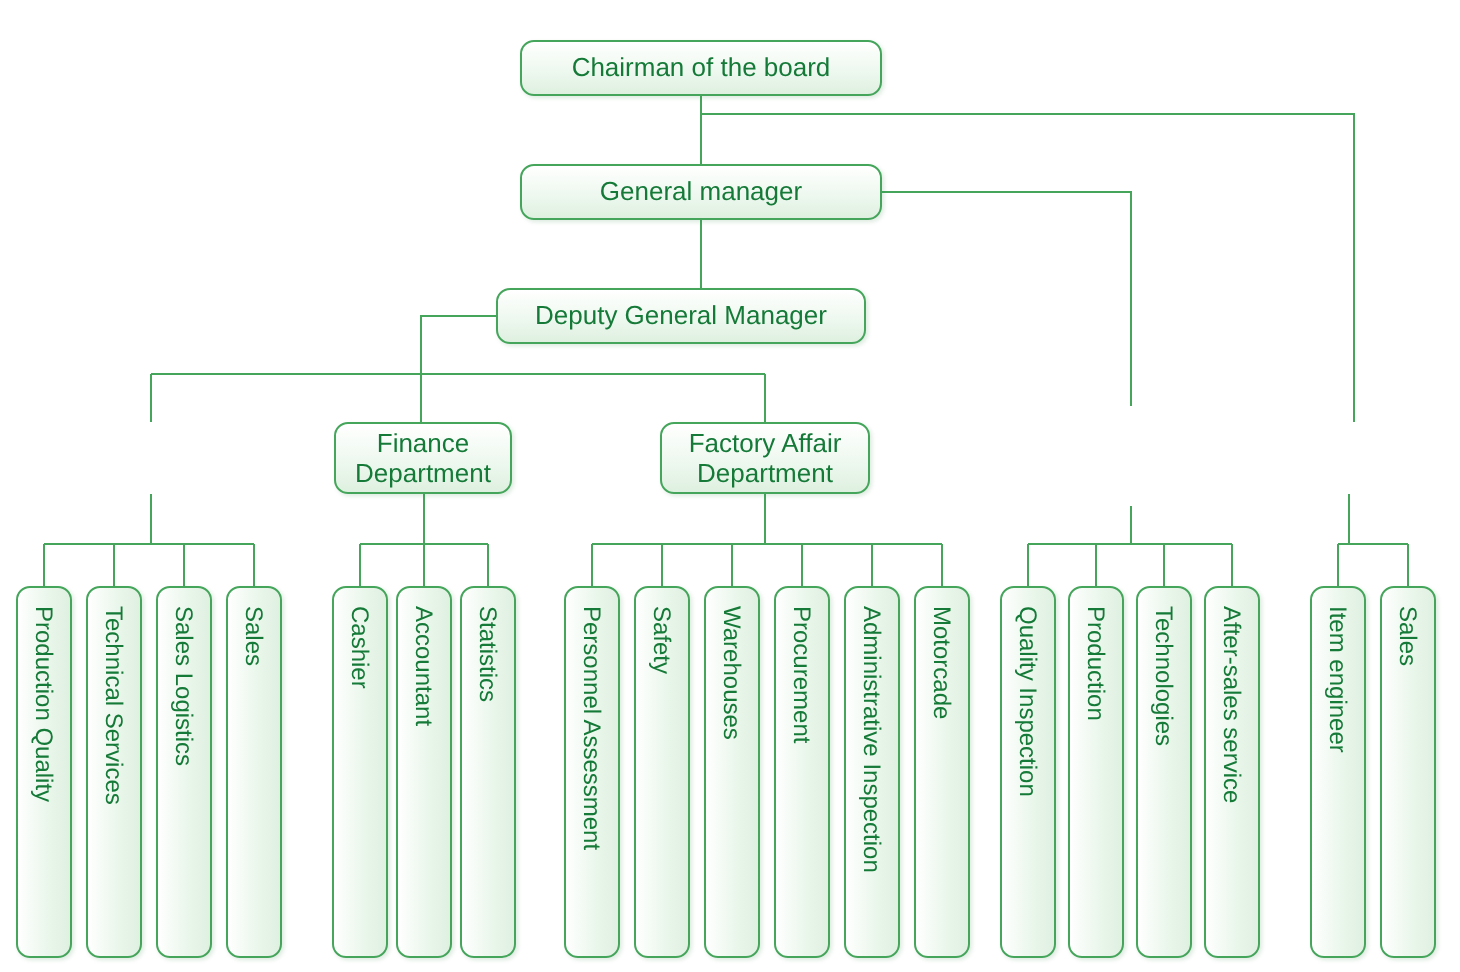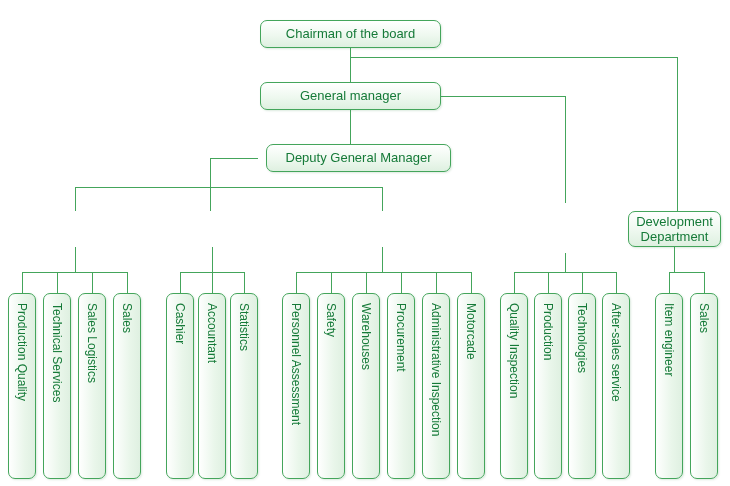--- a/index.html
+++ b/index.html
@@ -66,27 +66,28 @@
              M212 247 V272 M180 272 H244 M180 272 V293 M212 272 V293 M244 272 V293
              M382.5 247 V272 M296 272 H471 M296 272 V293 M331 272 V293 M366 272 V293 M401 272 V293 M436 272 V293 M471 272 V293
              M565.5 253 V272 M514 272 H616 M514 272 V293 M548 272 V293 M582 272 V293 M616 272 V293
              M674.5 247 V272 M669 272 H704 M669 272 V293 M704 272 V293" fill="none" stroke="#44a55b" stroke-width="1"></path>
   </svg>
 
   <div class="box" style="left:260px;top:82px;width:181px;height:28px">General manager</div>
 
   <div class="box" style="left:260px;top:20px;width:181px;height:28px">Chairman of the board</div>
 
-  <div class="box" style="left:266px;top:144px;width:185px;height:28px">Deputy General Manager</div>
+  <div class="box" style="left:248px;top:144px;width:185px;height:28px">Deputy General Manager</div>
 
 
+  <div class="box" style="left:167px;top:211px;width:89px;height:36px">Finance Department</div>
+
+  <div class="box" style="left:330px;top:211px;width:105px;height:36px">Factory Affair Department</div>
 
 
-
-  <div class="box" style="left:628px;top:211px;width:93px;height:36px">Development Department</div>
 
   <div class="leaf" style="left:8px">
     <span class="v">Production Quality</span>
   </div>
   <div class="leaf" style="left:43px">
     <span class="v">Technical Services</span>
   </div>
   <div class="leaf" style="left:78px">
     <span class="v">Sales Logistics</span>
   </div>

